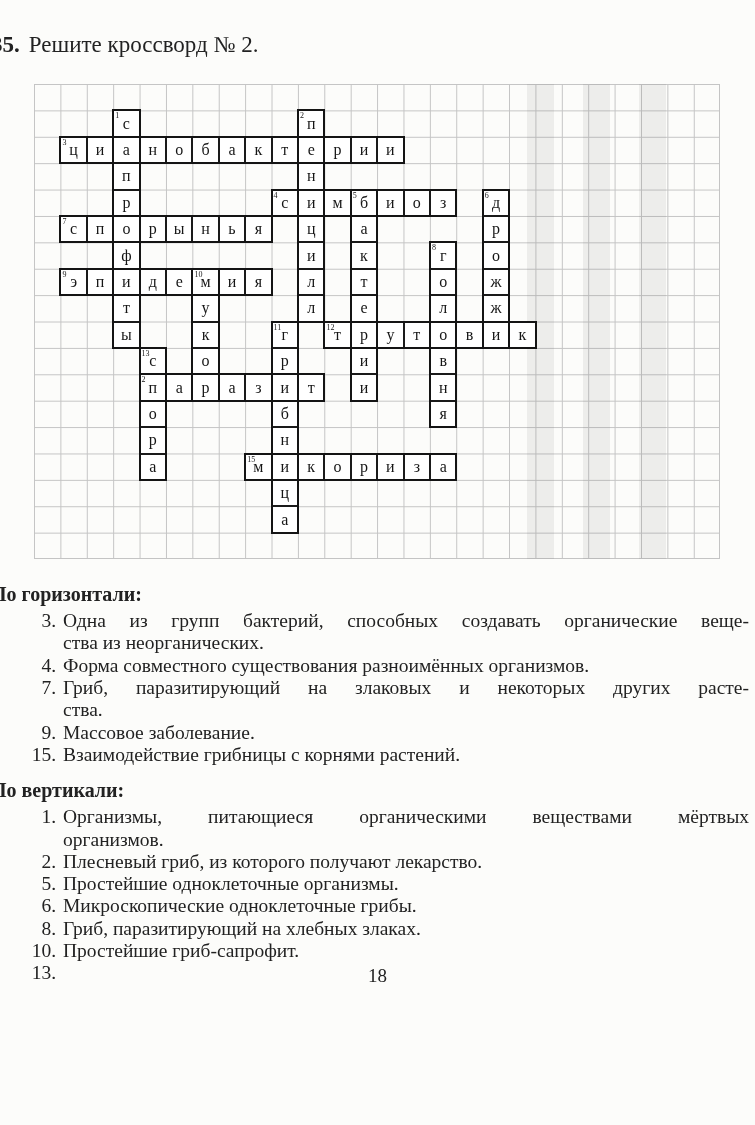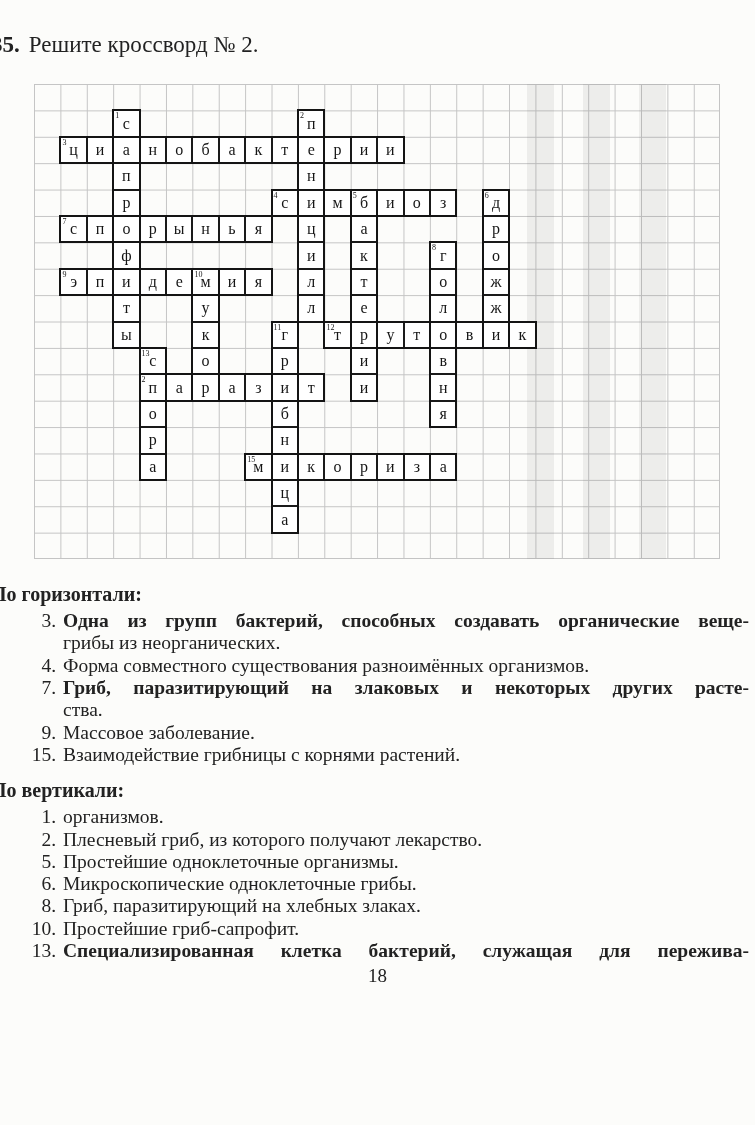--- a/index.html
+++ b/index.html
@@ -34,21 +34,21 @@
   .cnum { position:absolute; top:0; left:1px; font-size:8px; line-height:9px; color:#161616; }
   .outline { position:absolute; box-sizing:border-box; border:2px solid #141414; pointer-events:none; }
 
   .section-h { margin:23px 0 0 -9px; font-size:20px; font-weight:bold; line-height:25px; }
   .section-h.down-h { margin-top:12px; }
 
   ol.clues { list-style:none; margin-top:3px; }
   ol.clues li { position:relative; padding:0 6px 0 63px; font-size:19.5px; line-height:22.3px; }
   ol.clues .n { position:absolute; left:0; top:0; width:56px; text-align:right; }
   ol.clues .ln { display:block; }
-  ol.clues .ln.just { text-align:justify; text-align-last:justify;font-weight:bold; }
+  ol.clues .ln.just { text-align:justify; text-align-last:justify; }
 
   .pagenum { margin-top:3px; text-align:center; font-size:19px; line-height:22px; }
 </style>
 </head>
 <body>
 
 <div class="title">
   <span class="num">35.</span><span>Решите кроссворд № 2.</span>
 </div>
 
@@ -386,31 +386,31 @@
     <div class="outline" style="left: 157.4px; top: 183.8px; width: 28.4px; height: 134px;"></div>
     <div class="outline" style="left: 236.6px; top: 236.6px; width: 28.4px; height: 213.2px;"></div>
     <div class="outline" style="left: 289.4px; top: 236.6px; width: 213.2px; height: 28.4px;"></div>
     <div class="outline" style="left: 104.6px; top: 263px; width: 28.4px; height: 134px;"></div>
     <div class="outline" style="left: 104.6px; top: 289.4px; width: 186.8px; height: 28.4px;"></div>
     <div class="outline" style="left: 210.2px; top: 368.6px; width: 213.2px; height: 28.4px;"></div>
   </div>
 
 <div class="section-h">По горизонтали:</div>
 <ol class="clues" id="across-list">
-    <li><span class="n">3.</span><span><span class="ln just">Одна из групп бактерий, способных создавать органические веще-</span><span class="ln">грибы из неорганических.</span></span></li>
+    <li><span class="n">3.</span><span><span class="ln just">Одна из групп бактерий, способных создавать органические веще-</span><span class="ln">ства из неорганических.</span></span></li>
     <li><span class="n">4.</span><span><span class="ln">Форма совместного существования разноимённых организмов.</span></span></li>
     <li><span class="n">7.</span><span><span class="ln just">Гриб, паразитирующий на злаковых и некоторых других расте-</span><span class="ln">ства.</span></span></li>
     <li><span class="n">9.</span><span><span class="ln">Массовое заболевание.</span></span></li>
     <li><span class="n">15.</span><span><span class="ln">Взаимодействие грибницы с корнями растений.</span></span></li>
   </ol>
 
 <div class="section-h down-h">По вертикали:</div>
 <ol class="clues" id="down-list">
-    <li><span class="n">1.</span><span><span class="ln">организмов.</span></span></li>
+    <li><span class="n">1.</span><span><span class="ln just">Организмы, питающиеся органическими веществами мёртвых</span><span class="ln">организмов.</span></span></li>
     <li><span class="n">2.</span><span><span class="ln">Плесневый гриб, из которого получают лекарство.</span></span></li>
     <li><span class="n">5.</span><span><span class="ln">Простейшие одноклеточные организмы.</span></span></li>
     <li><span class="n">6.</span><span><span class="ln">Микроскопические одноклеточные грибы.</span></span></li>
     <li><span class="n">8.</span><span><span class="ln">Гриб, паразитирующий на хлебных злаках.</span></span></li>
     <li><span class="n">10.</span><span><span class="ln">Простейшие гриб-сапрофит.</span></span></li>
-    <li><span class="n">13.</span><span><span class="ln just">Специализированная клетка бактерий, служащая для пережива-</span></span></li>
+    <li><span class="n">13.</span><span></span></li>
   </ol>
 
 <div class="pagenum">18</div>
 
 </body></html>

